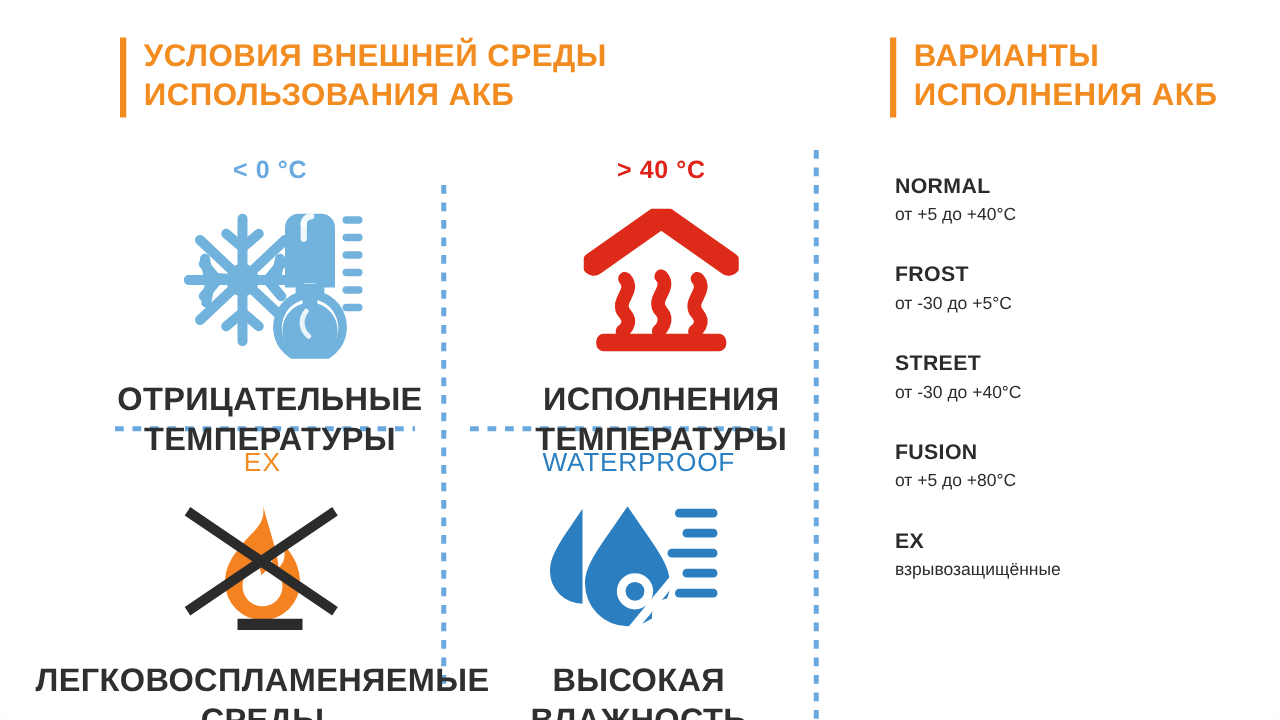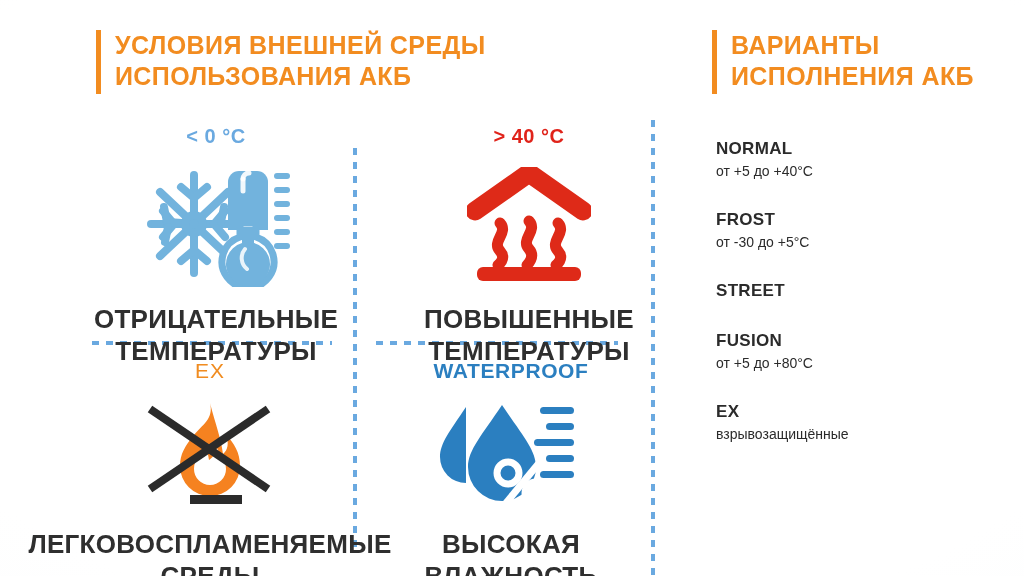--- a/index.html
+++ b/index.html
@@ -56,21 +56,21 @@
   #cell-ex   { left:60px;  top:360px; width:300px;}
   #cell-wet  { left:370px; top:360px; }
 
   .cap {
     font-size:20px; font-weight:bold; letter-spacing:0.5px; line-height:1;
     margin-bottom:16px;
   }
   .cap.cold { color:#6aa9e0; }
   .cap.hot  { color:#e0231a; }
   .cap.ex   { color:#f08c20; font-weight:normal; font-size:21px; letter-spacing:1px;}
-  .cap.wet  { color:#2b7fc0; font-weight:bold; font-size:21px; letter-spacing:0.6px;}
+  .cap.wet  { color:#2b7fc0; font-weight:normal; font-size:21px; letter-spacing:0.6px;}
 
   .icon-wrap { height:128px; display:flex; align-items:center; justify-content:center; }
   .icon-wrap.small { height:118px; }
 
   .label {
     margin-top:14px; text-align:center;
     font-size:26px; font-weight:bold; color:#2f2f2f;
     line-height:1.22; letter-spacing:0.3px; white-space:pre-line;
   }
 
@@ -164,21 +164,21 @@
       <svg width="124" height="118" viewBox="0 0 124 118" aria-hidden="true">
         <path d="M8 44 L62 6 L116 44" fill="none" stroke="#de2a18" stroke-width="19" stroke-linecap="round" stroke-linejoin="round"></path>
         <g fill="none" stroke="#de2a18" stroke-width="11" stroke-linecap="round">
           <path d="M33 56 c9 10 -9 18 0 28 c7 8 -2 14 -2 14"></path>
           <path d="M62 54 c9 10 -9 18 0 28 c7 8 -2 16 -2 16"></path>
           <path d="M91 56 c9 10 -9 18 0 28 c7 8 -2 14 -2 14"></path>
         </g>
         <rect x="10" y="100" width="104" height="14" rx="6" fill="#de2a18"></rect>
       </svg>
     </div>
-    <div class="label">ПОВЫШЕННЫЕ
+    <div class="label">ИСПОЛНЕНИЯ
 ТЕМПЕРАТУРЫ</div>
   </div>
 
   <div class="cell" id="cell-ex">
     <div class="cap ex">EX</div>
     <div class="icon-wrap small">
       <svg width="152" height="110" viewBox="0 0 152 110" aria-hidden="true">
 
         <g fill="#f58220">
           <path d="M76 2 c4 16 -8 22 -16 32 c-9 11 -14 19 -14 31
@@ -234,20 +234,21 @@
     <div class="variant">
       <div class="v-name">NORMAL</div>
       <div class="v-range">от +5 до +40°C</div>
     </div>
     <div class="variant">
       <div class="v-name">FROST</div>
       <div class="v-range">от -30 до +5°C</div>
     </div>
     <div class="variant">
       <div class="v-name">STREET</div>
+      <div class="v-range">от -30 до +40°C</div>
     </div>
     <div class="variant">
       <div class="v-name">FUSION</div>
       <div class="v-range">от +5 до +80°C</div>
     </div>
     <div class="variant">
       <div class="v-name">EX</div>
       <div class="v-range">взрывозащищённые</div>
     </div>
   </div>

